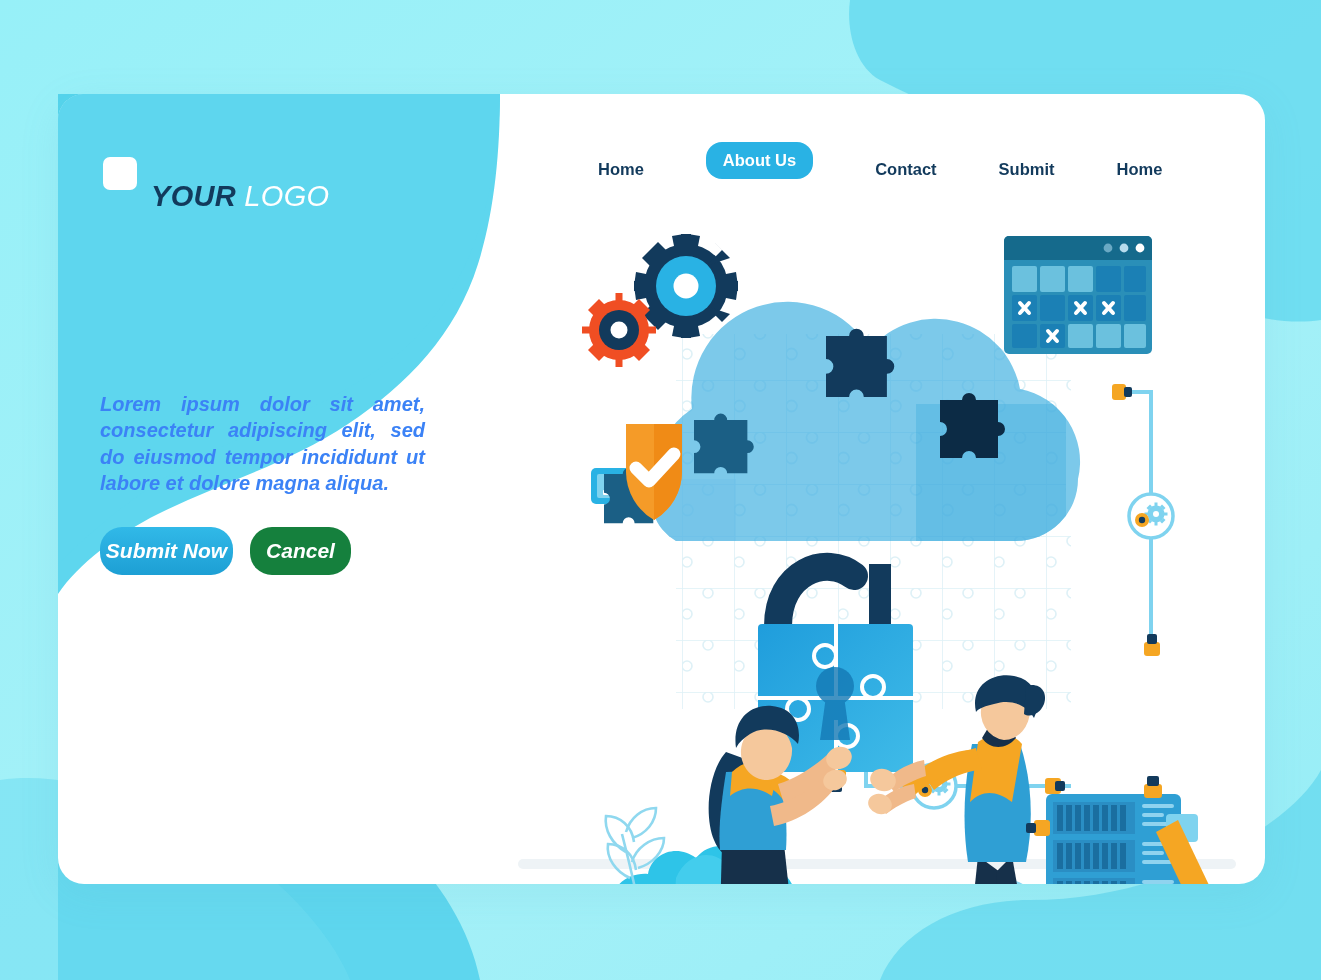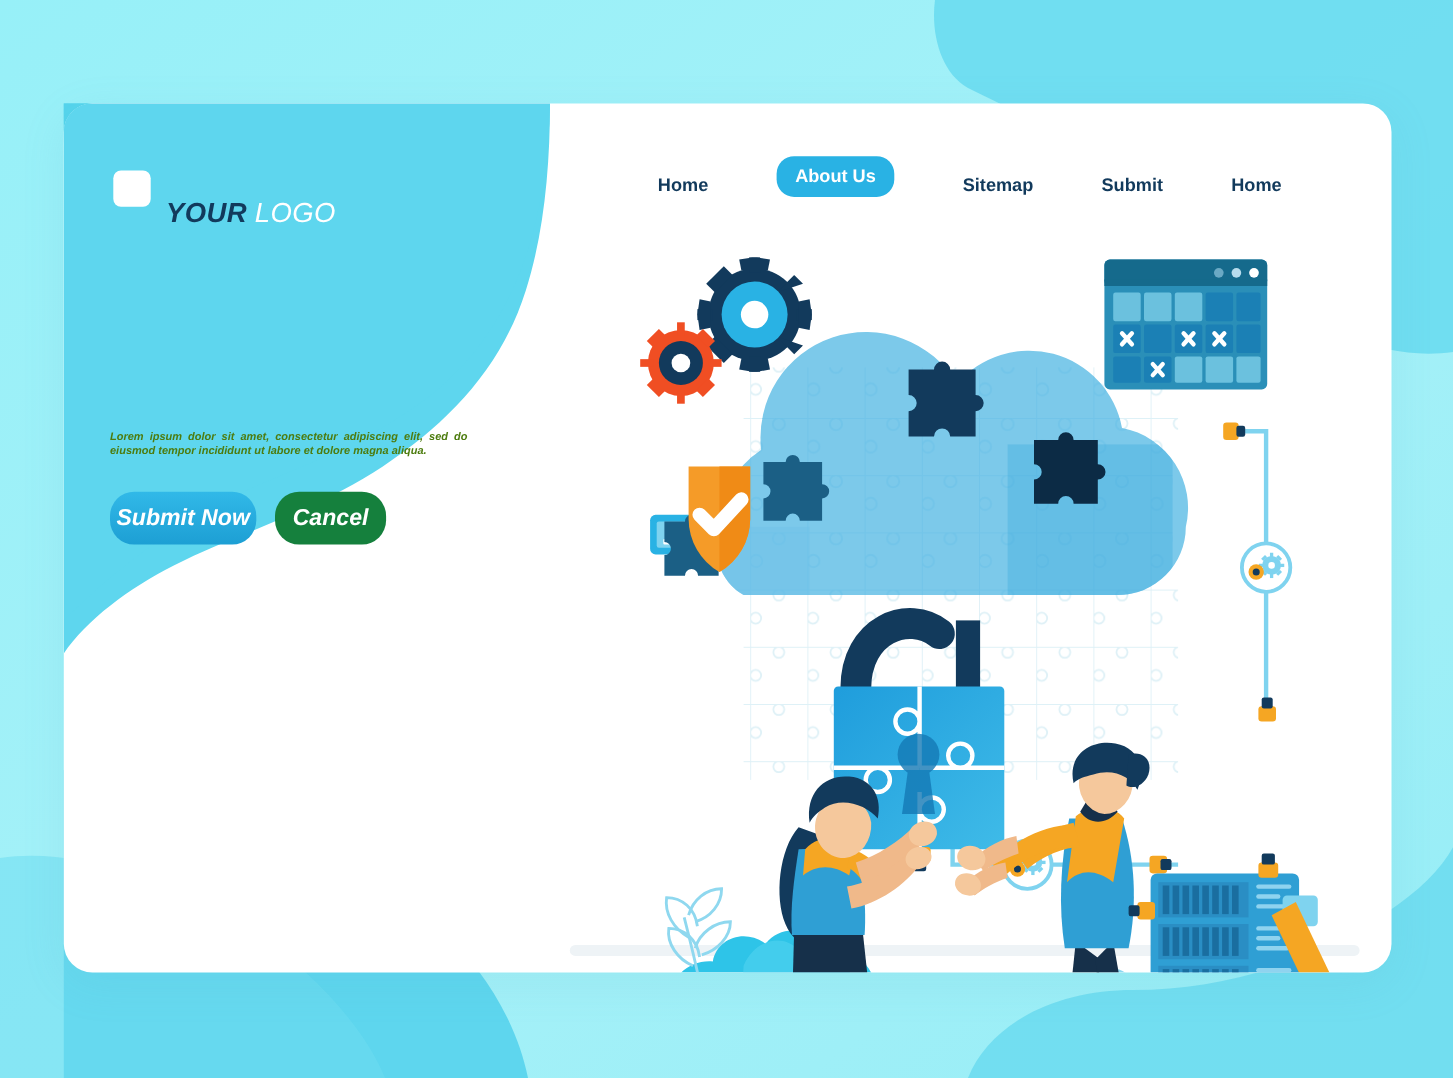--- a/index.html
+++ b/index.html
@@ -33,21 +33,21 @@
   .logo {
     position: absolute; left: 45px; top: 41px;
     display: flex; align-items: center; gap: 14px;
     z-index: 6;
   }
   .logo-mark {
     width: 34px; height: 33px; background: #ffffff;
     border-radius: 7px;
   }
   .logo-text {
-    font-size: 25px; font-weight: bold; font-style: italic;
+    font-size: 29px; font-weight: bold; font-style: italic;
     letter-spacing: .3px; line-height: 1; margin-top: 47px;
   }
   .logo-text .w1 { color: #123a5c; }
   .logo-text .w2 { color: #ffffff; font-weight: 500; }
 
   
   .nav {
     position: absolute; top: 48px; left: 540px;
     display: flex; align-items: flex-end; gap: 0px;
     z-index: 6;
@@ -65,22 +65,22 @@
 
   
   .hero { position: absolute; left: 42px; top: 275px; width: 380px; z-index: 6; }
   .hero h1 {
     font-size: 37px; font-weight: bold; line-height: 1.16;
     color: #123a5c; letter-spacing: -0.3px;
   }
   .hero h1 .accent { color: #1b9ad6; display: block; }
   .hero p {
     margin-top: 22px;
-    font-size: 10px; font-style: italic; font-weight: bold;
-    color: #4d7c0f; line-height: 1.32;
+    font-size: 20px; font-style: italic; font-weight: bold;
+    color: #3b82f6; line-height: 1.32;
     text-align: justify; width: 325px;
   }
   .btn-row { margin-top: 30px; display: flex; gap: 17px; }
   .btn {
     border: none; cursor: pointer;
     font-family: "Liberation Sans", sans-serif;
     font-size: 21px; font-weight: bold; font-style: italic;
     color: #ffffff; border-radius: 22px;
     padding: 12px 0; text-align: center;
   }
@@ -139,21 +139,21 @@
       <span class="w1">YOUR</span>
       <span class="w2">LOGO</span>
     </div>
   </div>
 
   <nav class="nav">
     <div class="nav-item">Home</div>
     <div class="nav-gap"></div>
     <div class="nav-item active">About Us</div>
     <div class="nav-gap"></div>
-    <div class="nav-item">Sitemap</div>
+    <div class="nav-item">Contact</div>
     <div class="nav-gap"></div>
     <div class="nav-item">Submit</div>
     <div class="nav-gap"></div>
     <div class="nav-item">Home</div>
   </nav>
 
   <div class="hero">
     <h1>
     </h1>
     <p>Lorem ipsum dolor sit amet, consectetur adipiscing elit, sed do eiusmod tempor incididunt ut labore et dolore magna aliqua.</p>

